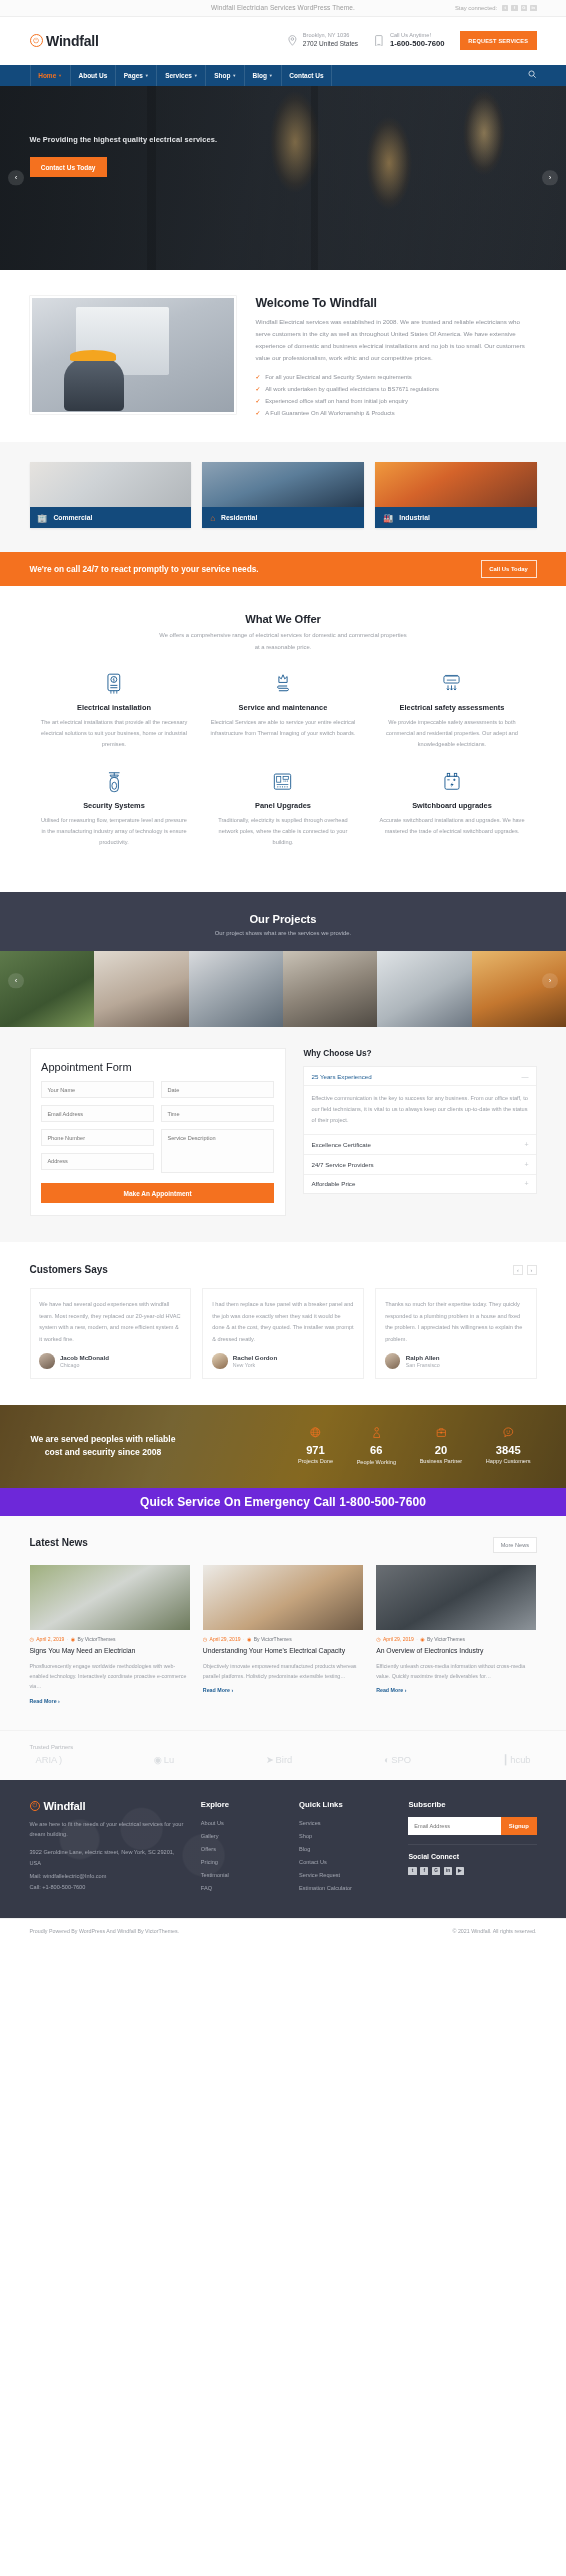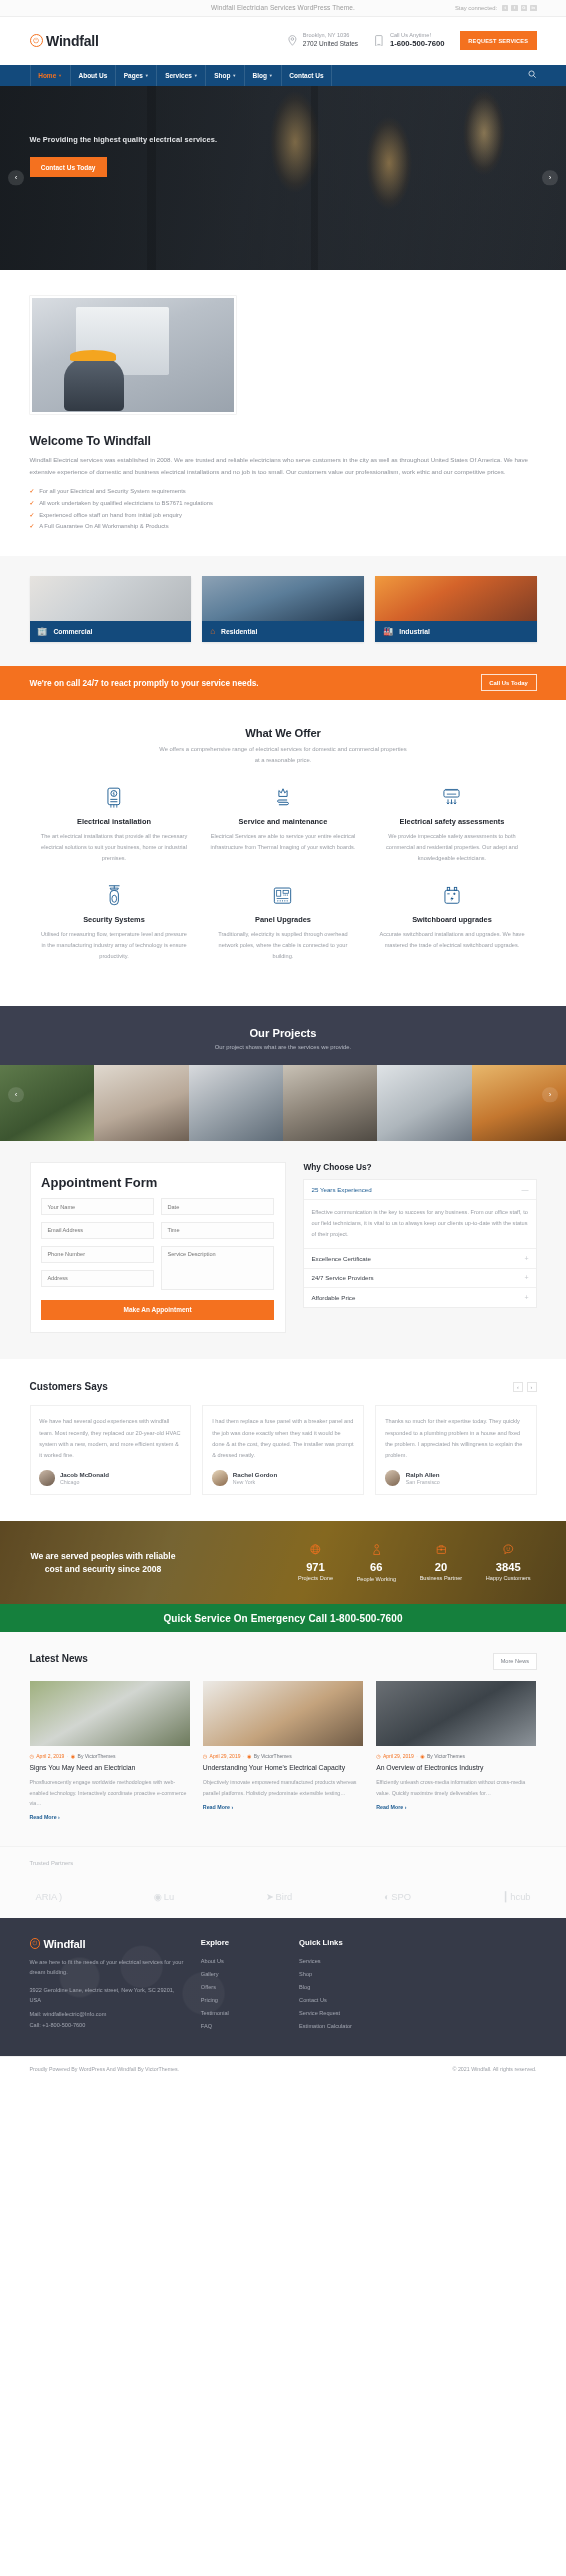--- a/index.html
+++ b/index.html
@@ -49,21 +49,21 @@
   .hero .shade{position:absolute;inset:0;background:linear-gradient(90deg,rgba(20,24,28,.82) 0%,rgba(20,24,28,.55) 45%,rgba(20,24,28,.12) 100%);}
   .hero .inner{position:relative;width:507px;margin:0 auto;padding-top:42px;}
   .hero h1{color:#fff;font-size:18.3px;line-height:1.22;font-weight:bold;letter-spacing:-0.3px;max-width:307px;}
   .hero p{color:#e3e5e8;font-size:7.4px;margin-top:7.7px;font-weight:bold;letter-spacing:0.1px;}
   .hero .cta{display:inline-block;margin-top:13px;background:#f4711f;color:#fff;font-size:6.5px;font-weight:bold;padding:6.5px 11.2px;}
   .arrow{position:absolute;top:50%;transform:translateY(-50%);width:15.3px;height:15.3px;border-radius:50%;background:rgba(255,255,255,.13);color:#fff;display:flex;align-items:center;justify-content:center;font-size:7.7px;cursor:pointer;}
   .arrow.l{left:8.3px;} .arrow.r{right:8.3px;}
 
   
   .welcome{padding:26px 0 23.6px;}
-  .welcome .wrap{display:flex;gap:20px;align-items:flex-start;flex-direction:column;}
+  .welcome .wrap{display:flex;gap:20px;align-items:flex-start;}
   .wel-img{width:206px;height:118px;flex:none;border:2.9px solid #fff;box-shadow:0 0 0 0.6px #e9e9e9;
     background:linear-gradient(160deg,#d9dde2 0%,#b9c0c8 38%,#9aa3ad 100%);position:relative;overflow:hidden;}
   .wel-img:before{content:"";position:absolute;left:22%;top:8%;width:46%;height:60%;background:linear-gradient(180deg,#eef1f3,#cdd3d9);border-radius:1.8px;}
   .wel-img:after{content:"";position:absolute;left:16%;top:52%;width:30%;height:48%;background:linear-gradient(180deg,#5a6470,#323a44);border-radius:40% 40% 8% 8%;}
   .wel-hat{position:absolute;left:19%;top:46%;width:23%;height:10%;background:#f4a51f;border-radius:50% 50% 12% 12%;z-index:2;}
   .welcome h2{font-size:12.4px;color:#23272f;font-weight:bold;letter-spacing:-0.1px;}
   .welcome .lead{font-size:6.2px;line-height:1.95;color:#8d9199;margin-top:6.5px;}
   .tick-list{margin-top:7px;}
   .tick-list li{list-style:none;font-size:5.9px;color:#8d9199;display:flex;gap:4.7px;align-items:center;padding:2.9px 0;}
   .tick{color:#f4711f;font-size:5.9px;font-weight:bold;}
@@ -105,21 +105,21 @@
   .p2{background:linear-gradient(160deg,#e0d9cf,#b8a898 55%,#6e6054);}
   .p3{background:linear-gradient(150deg,#d8dadd,#9aa3ab 50%,#5d6a76);}
   .p4{background:linear-gradient(160deg,#c9c2b6,#8d8478 50%,#4f4a43);}
   .p5{background:linear-gradient(150deg,#dfe3e6,#aeb6bc 55%,#6c7681);}
   .p6{background:linear-gradient(160deg,#e8b86c,#c4772f 55%,#70421a);}
 
   
   .apptsec{background:#f7f7f7;padding:21px 0 26px;}
   .apptsec .wrap{display:flex;gap:17.7px;align-items:flex-start;}
   .appt{flex:1;background:#fff;border:0.6px solid #ededed;padding:11.8px 10.6px 11.8px;}
-  .appt h3{font-size:13px;color:#23272f;font-weight:bold;}
+  .appt h3{font-size:11px;color:#23272f;font-weight:normal;}
   .frow{display:flex;gap:7px;margin-top:8.3px;}
   .fcol{flex:1;}
   .fcol input,.fcol textarea{width:100%;border:0.6px solid #ececec;background:#fdfdfd;font-size:5.6px;color:#9a9ea5;padding:4.7px 5.3px;font-family:inherit;outline:none;}
   .fcol textarea{height:44px;resize:none;}
   .fcol input+input{margin-top:6.5px;}
   .btn-appt{width:100%;margin-top:8.3px;background:#f4711f;color:#fff;border:0;font-size:6.5px;font-weight:bold;padding:6.5px 0;cursor:pointer;}
   .why{flex:1;}
   .why h3{font-size:8.3px;color:#23272f;font-weight:bold;}
   .acc{margin-top:7.7px;border:0.6px solid #ededed;background:#fff;}
   .acc .hd{display:flex;align-items:center;padding:5.9px 7px;font-size:6.2px;color:#3b4049;border-bottom:0.6px solid #f0f0f0;cursor:pointer;}
@@ -149,21 +149,21 @@
   .counters:before{content:"";position:absolute;inset:0;background:rgba(30,26,18,.42);}
   .counters .wrap{position:relative;height:83px;display:flex;align-items:center;}
   .cleft{color:#fff;font-size:8.6px;font-weight:bold;line-height:1.55;width:147px;text-align:center;}
   .cstats{margin-left:auto;display:flex;gap:23.6px;padding-right:5.9px;}
   .cst{text-align:center;color:#fff;}
   .cst .ic{color:#f4711f;font-size:10px;line-height:1;}
   .cst .n{font-size:11.2px;font-weight:bold;margin-top:4.1px;}
   .cst .l{font-size:5.6px;margin-top:2.4px;color:#f0efec;}
 
   
-  .emerg{background:#15803d;height:28px;display:flex;align-items:center;justify-content:center;color:#fff;font-size:10px;font-weight:bold;letter-spacing:0.1px;}
+  .emerg{background:#6d28d9;height:28px;display:flex;align-items:center;justify-content:center;color:#fff;font-size:12px;font-weight:bold;letter-spacing:0.1px;}
 
   
   .news{background:#fafafa;padding:21px 0 25px;}
   .news .hdr{display:flex;}
   .news h3{font-size:10px;color:#23272f;font-weight:bold;}
   .more{margin-left:auto;border:0.6px solid #e6e6e6;font-size:5.6px;color:#7d828a;padding:4.1px 6.5px;background:#fff;cursor:pointer;}
   .ngrid{display:flex;gap:13px;margin-top:11.8px;}
   .ncard{flex:1;}
   .nimg{height:65px;}
   .ncard:nth-child(1) .nimg{background:linear-gradient(150deg,#9fb07e 0%,#d2d6d1 45%,#6d7a5c 100%);}
@@ -172,21 +172,21 @@
   .nmeta{font-size:5px;color:#f4711f;margin-top:6.5px;display:flex;align-items:center;gap:2.4px;}
   .nmeta .dot{color:#c8ccd1;}
   .nmeta .by{color:#6f747c;}
   .ncard h4{font-size:6.8px;color:#23272f;margin-top:4.1px;line-height:1.45;font-weight:normal;}
   .ncard p{font-size:5.3px;color:#9a9ea5;line-height:1.95;margin-top:4.7px;}
   .rm{display:inline-block;margin-top:5.9px;font-size:5.3px;color:#1d5c92;font-weight:bold;}
 
   
   .partners{background:#fbfbfb;padding:13px 0 15.3px;border-top:0.6px solid #f2f2f2;}
   .partners .lbl{font-size:5.9px;color:#b9bcc1;}
-  .plogos{display:flex;justify-content:space-between;align-items:center;margin-top:25px;padding:0 5.9px;}
+  .plogos{display:flex;justify-content:space-between;align-items:center;margin-top:4px;padding:0 5.9px;}
   .plogo{color:#dadde0;font-size:9.4px;display:flex;align-items:center;gap:1.8px;}
 
   
   .footer{background:#363a48;padding:20px 0 23.6px;position:relative;overflow:hidden;}
   .footer:before{content:"";position:absolute;left:29.5px;top:17.7px;width:248px;height:106px;
     background:radial-gradient(circle at 20% 40%, rgba(255,255,255,.05) 0 9%, transparent 10%),
                radial-gradient(circle at 45% 30%, rgba(255,255,255,.045) 0 13%, transparent 14%),
                radial-gradient(circle at 70% 55%, rgba(255,255,255,.04) 0 11%, transparent 12%);}
   .footer .wrap{display:flex;gap:15.3px;position:relative;}
   .fcol1{width:156px;}
@@ -730,20 +730,36 @@
       <div class="fh">Quick Links</div>
       <ul class="flinks">
         <li>Services</li>
         <li>Shop</li>
         <li>Blog</li>
         <li>Contact Us</li>
         <li>Service Request</li>
         <li>Estimation Calculator</li>
       </ul>
     </div>
+    <div class="fsub">
+      <div class="fh">Subscribe</div>
+      <div class="subrow">
+        <input placeholder="Email Address" style="">
+        <button>Signup</button>
+      </div>
+      <div class="divd"></div>
+      <div class="fh" style="font-size:7px;">Social Connect</div>
+      <div class="soc">
+        <span class="sq">t</span>
+        <span class="sq">f</span>
+        <span class="sq">G</span>
+        <span class="sq">in</span>
+        <span class="sq">▶</span>
+      </div>
+    </div>
   </div>
 </div>
 
 <div class="botbar">
   <div class="wrap">
     <span class="l">Proudly Powered By WordPress And Windfall By VictorThemes.</span>
     <span class="r">© 2021 Windfall. All rights reserved.</span>
   </div>
 </div>
 

